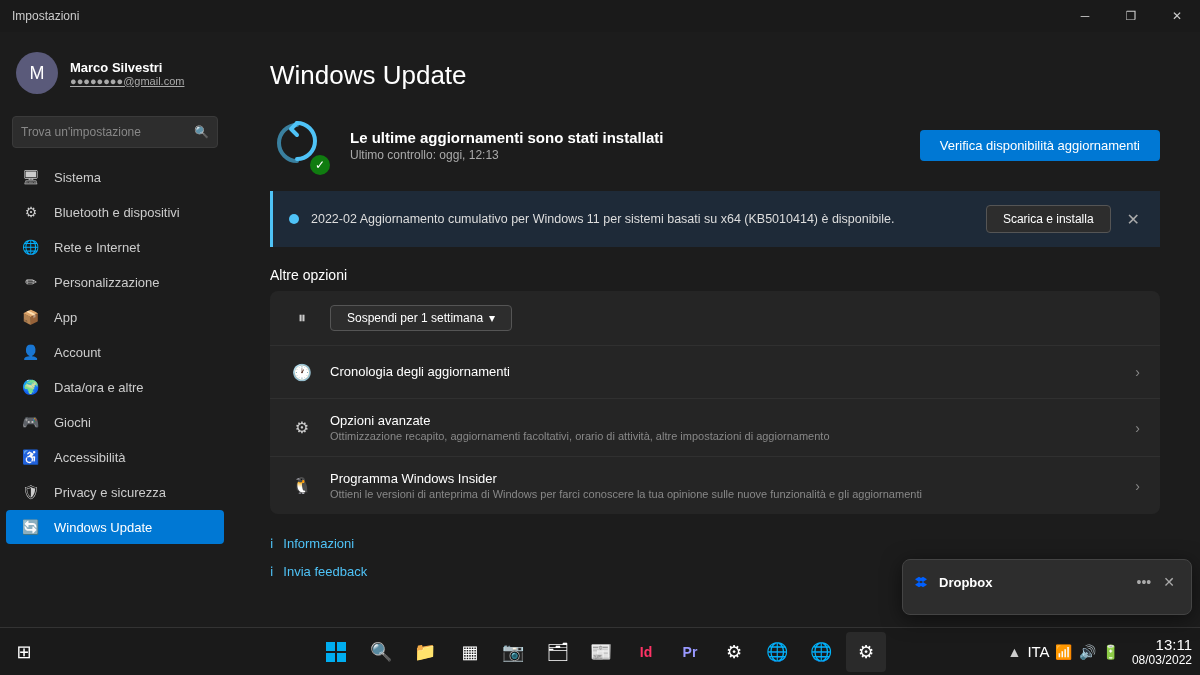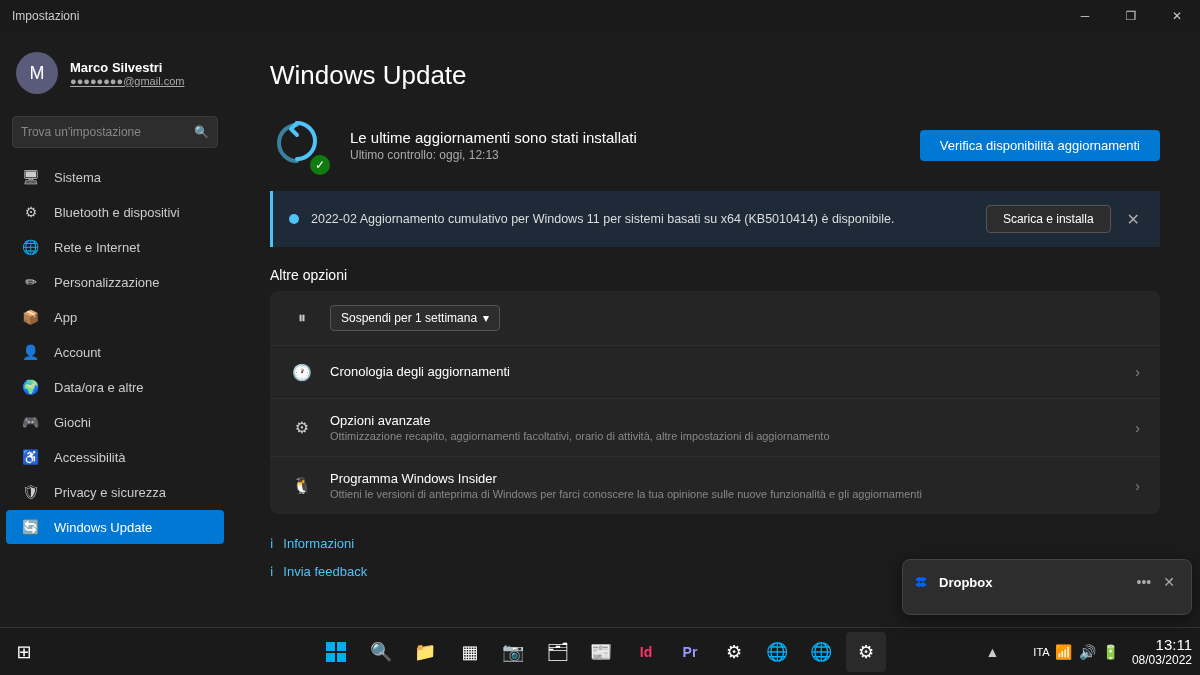--- a/index.html
+++ b/index.html
@@ -172,21 +172,21 @@
       background: #107c10;
       border-radius: 50%;
       display: flex;
       align-items: center;
       justify-content: center;
       font-size: 12px;
       color: #fff;
     }
     .status-text h2 {
       font-size: 15px;
-      font-weight: 400;
+      font-weight: 700;
       color: #fff;
     }
     .status-text p {
       font-size: 12px;
       color: #aaa;
       margin-top: 2px;
     }
     .check-updates-btn {
       background: #0078d4;
       color: #fff;
@@ -299,21 +299,21 @@
       display: flex;
       align-items: center;
       gap: 8px;
     }
     .option-dropdown {
       background: #2d2d2d;
       border: 1px solid #555;
       border-radius: 4px;
       color: #fff;
       font-size: 12px;
-      padding: 5px 10px;
+      padding: 5px 16px;
       cursor: pointer;
       display: flex;
       align-items: center;
       gap: 6px;
     }
     .chevron-right { color: #888; font-size: 14px; }
 
     
     .footer-links {
       margin-top: 20px;
@@ -663,21 +663,21 @@
     <div class="taskbar-btn" style="color:#9999ff;font-size:14px;font-weight:bold;">Pr</div>
     <div class="taskbar-btn">⚙</div>
     <div class="taskbar-btn">🌐</div>
     <div class="taskbar-btn" style="color:#0078d4;">🌐</div>
     <div class="taskbar-btn active">⚙</div>
   </div>
   <div class="taskbar-right">
     <div class="system-tray">
       <div class="tray-icons">
         <span>▲</span>
-        <span style="font-size:11px;color:#fff;margin-left:28px;">ITA</span>
+        <span style="font-size:15px;color:#fff;">ITA</span>
         <span>📶</span>
         <span>🔊</span>
         <span>🔋</span>
       </div>
     </div>
     <div class="datetime">
       <div class="time-text">13:11</div>
       <div class="date-text">08/03/2022</div>
     </div>
   </div>

